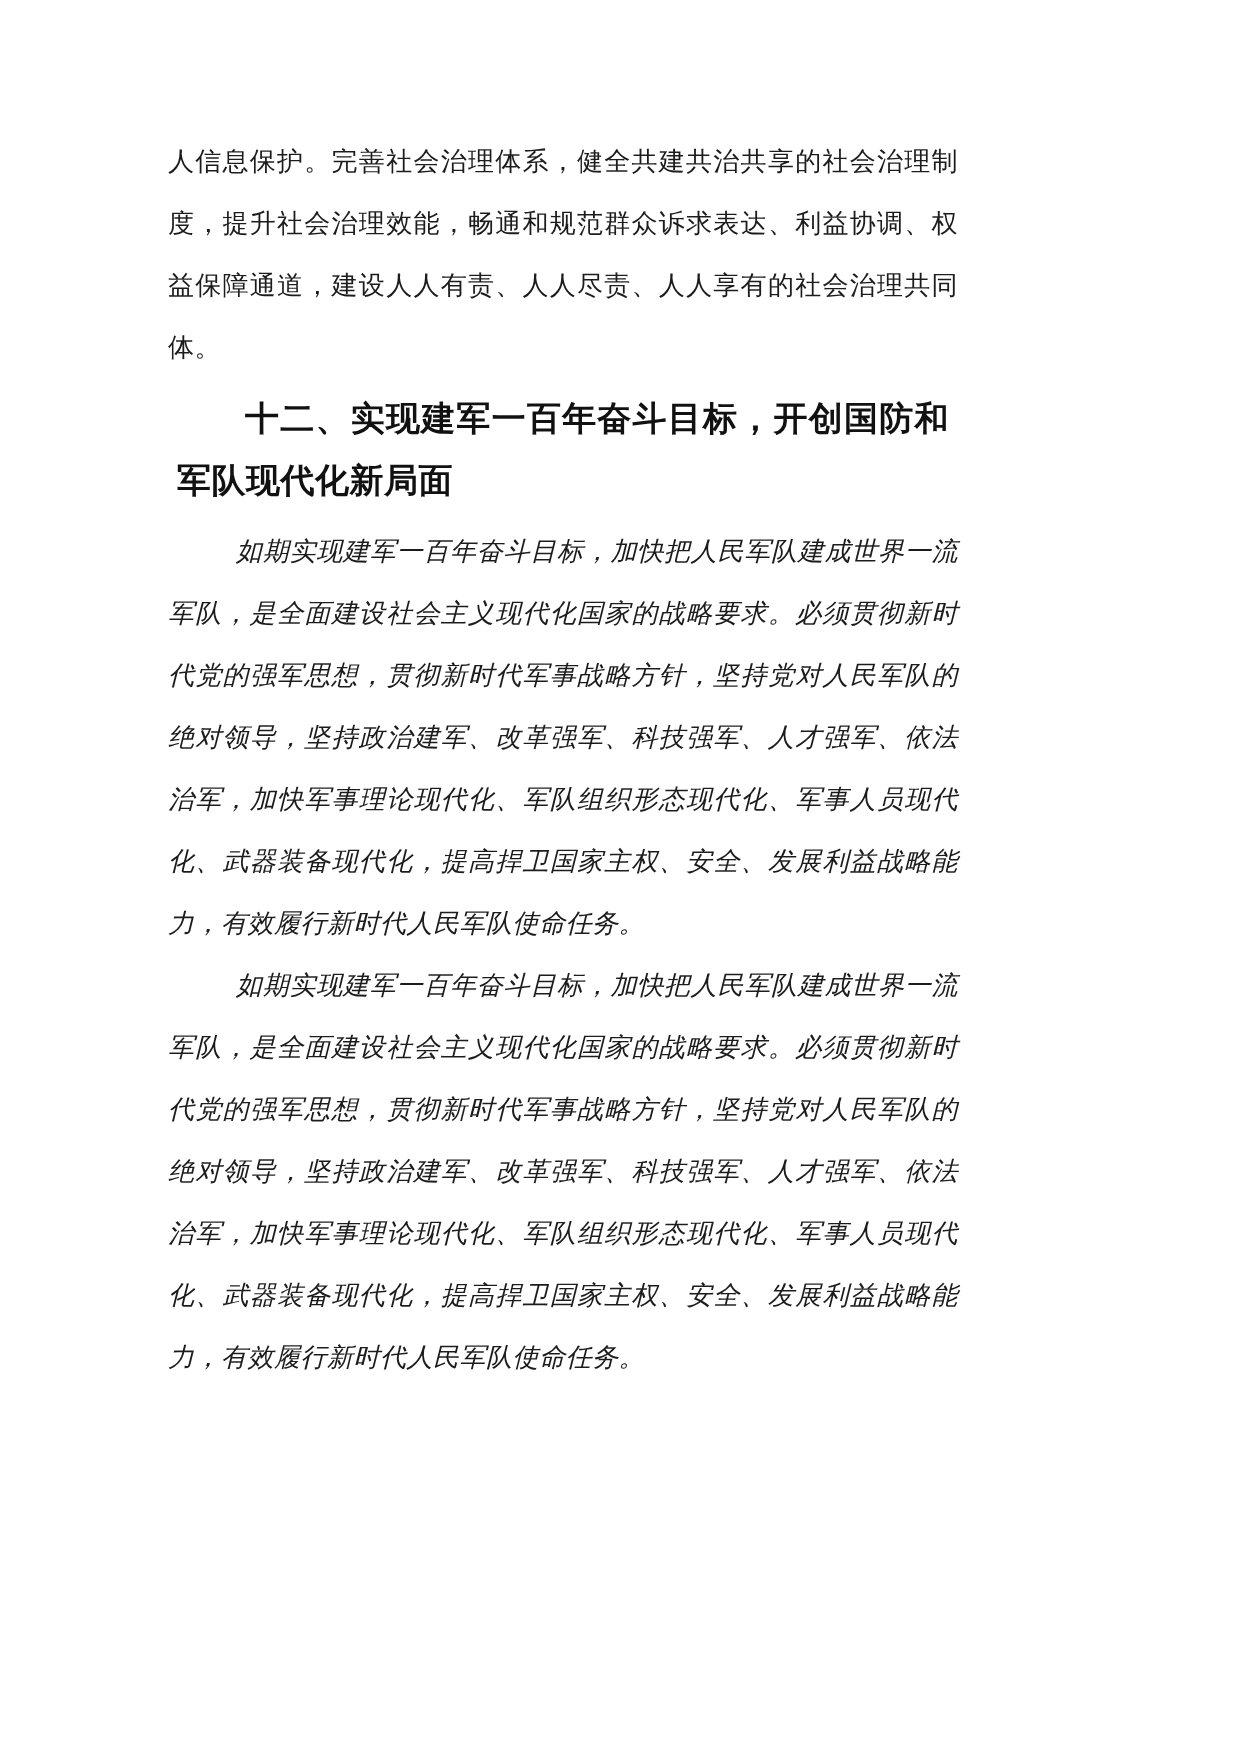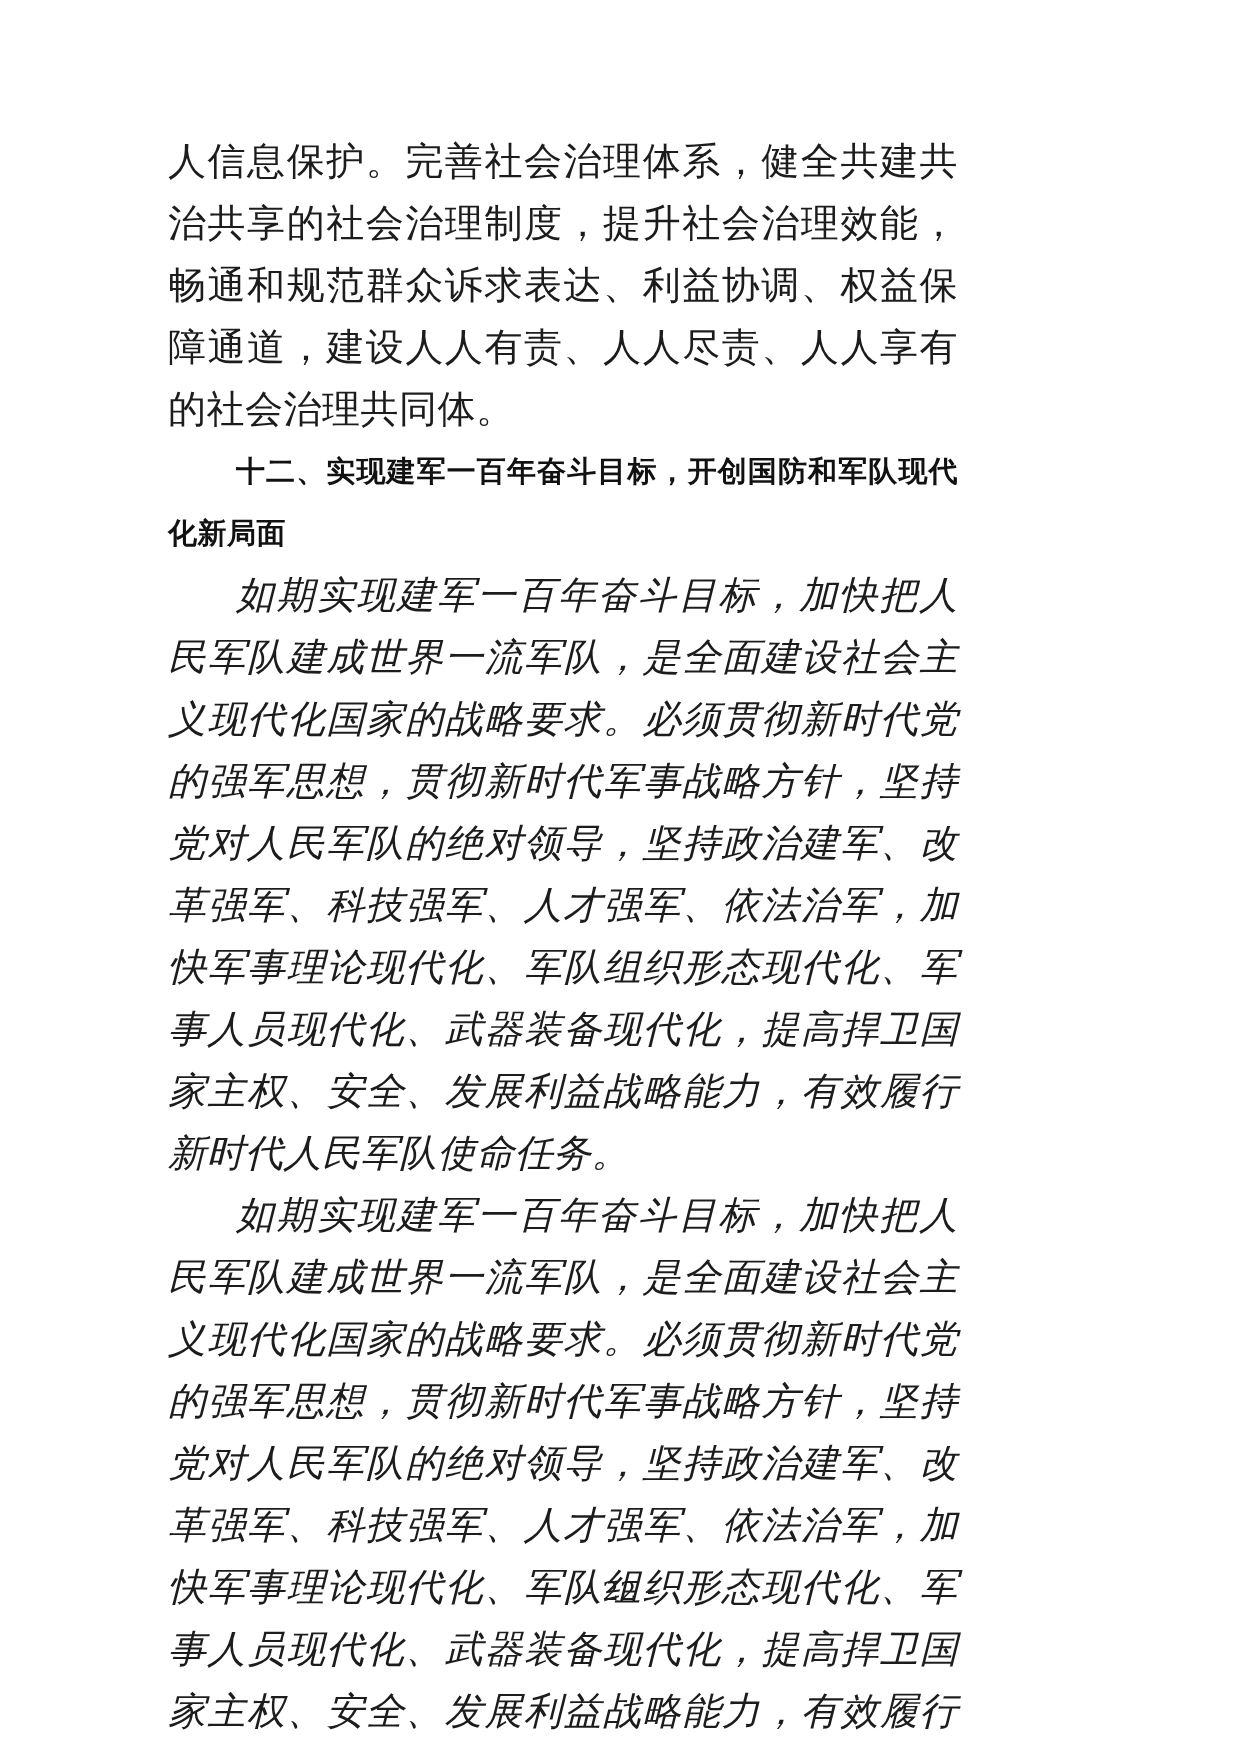--- a/index.html
+++ b/index.html
@@ -22,34 +22,34 @@
     width: 1240px;
     height: 1754px;
     box-sizing: border-box;
     padding: 130px 150px 0 168px;
   }
   .doc-body {
     width: 790px;
   }
   p.para {
     margin: 0;
-    font-size: 38px;
+    font-size: 26px;
     line-height: 62px;
     letter-spacing: 0.5px;
     text-align: justify;
     text-justify: inter-ideograph;
     color: #1c1c1c;
   }
   p.para.indent {
     text-indent: 68px;
     font-style: italic;
   }
   h2.heading {
-    margin: 0;
-    font-size: 29px;
+    margin: 9px;
+    font-size: 34px;
     line-height: 62px;
     font-weight: bold;
     letter-spacing: 0.5px;
     text-indent: 68px;
     text-align: justify;
     text-justify: inter-ideograph;
     color: #111111;
   }
   .footer {
     position: absolute;
@@ -71,14 +71,13 @@
     <p class="para">人信息保护。完善社会治理体系，健全共建共治共享的社会治理制度，提升社会治理效能，畅通和规范群众诉求表达、利益协调、权益保障通道，建设人人有责、人人尽责、人人享有的社会治理共同体。</p>
 
     <h2 class="heading">十二、实现建军一百年奋斗目标，开创国防和军队现代化新局面</h2>
 
     <p class="para indent">如期实现建军一百年奋斗目标，加快把人民军队建成世界一流军队，是全面建设社会主义现代化国家的战略要求。必须贯彻新时代党的强军思想，贯彻新时代军事战略方针，坚持党对人民军队的绝对领导，坚持政治建军、改革强军、科技强军、人才强军、依法治军，加快军事理论现代化、军队组织形态现代化、军事人员现代化、武器装备现代化，提高捍卫国家主权、安全、发展利益战略能力，有效履行新时代人民军队使命任务。</p>
 
     <p class="para indent">如期实现建军一百年奋斗目标，加快把人民军队建成世界一流军队，是全面建设社会主义现代化国家的战略要求。必须贯彻新时代党的强军思想，贯彻新时代军事战略方针，坚持党对人民军队的绝对领导，坚持政治建军、改革强军、科技强军、人才强军、依法治军，加快军事理论现代化、军队组织形态现代化、军事人员现代化、武器装备现代化，提高捍卫国家主权、安全、发展利益战略能力，有效履行新时代人民军队使命任务。</p>
 
   </div>
 
-  <div class="footer">- 22 -</div>
 </div>
 
 </body></html>

